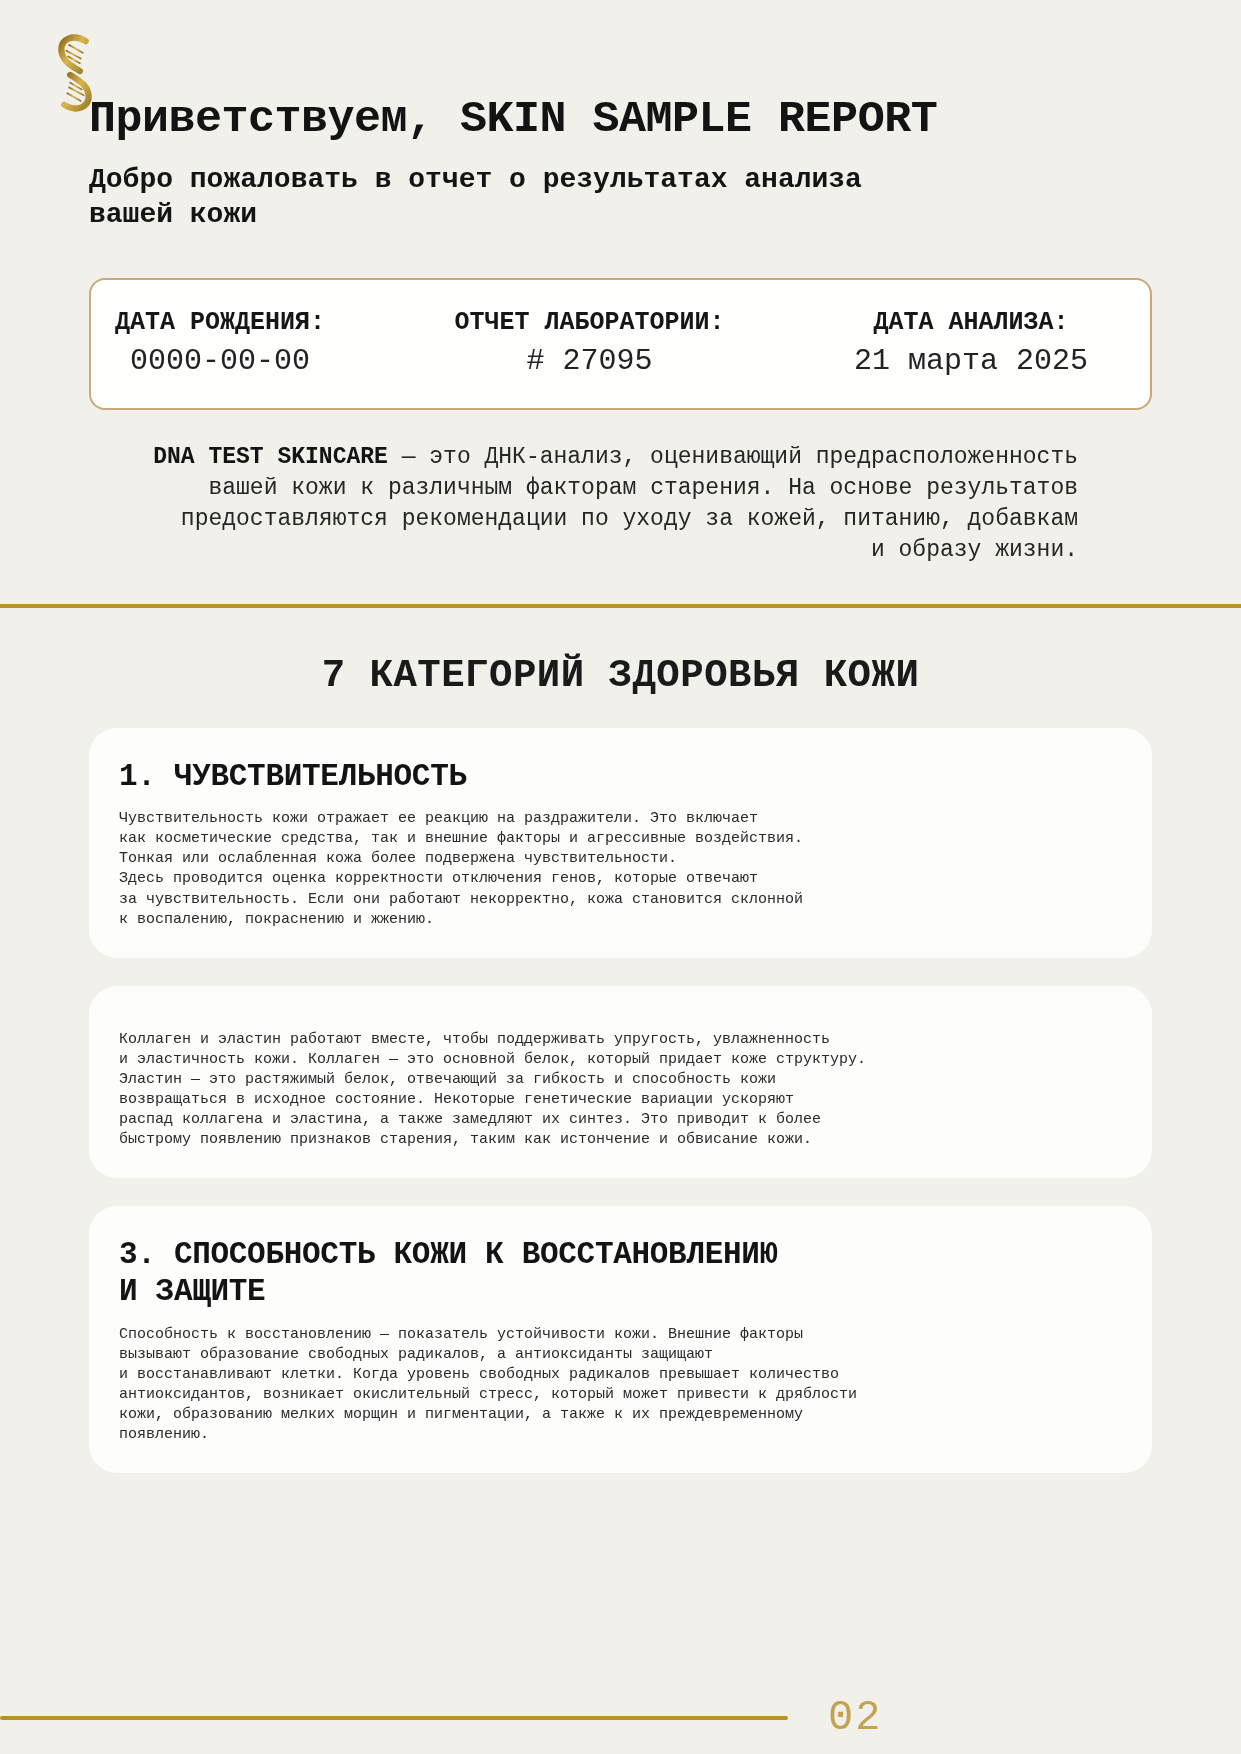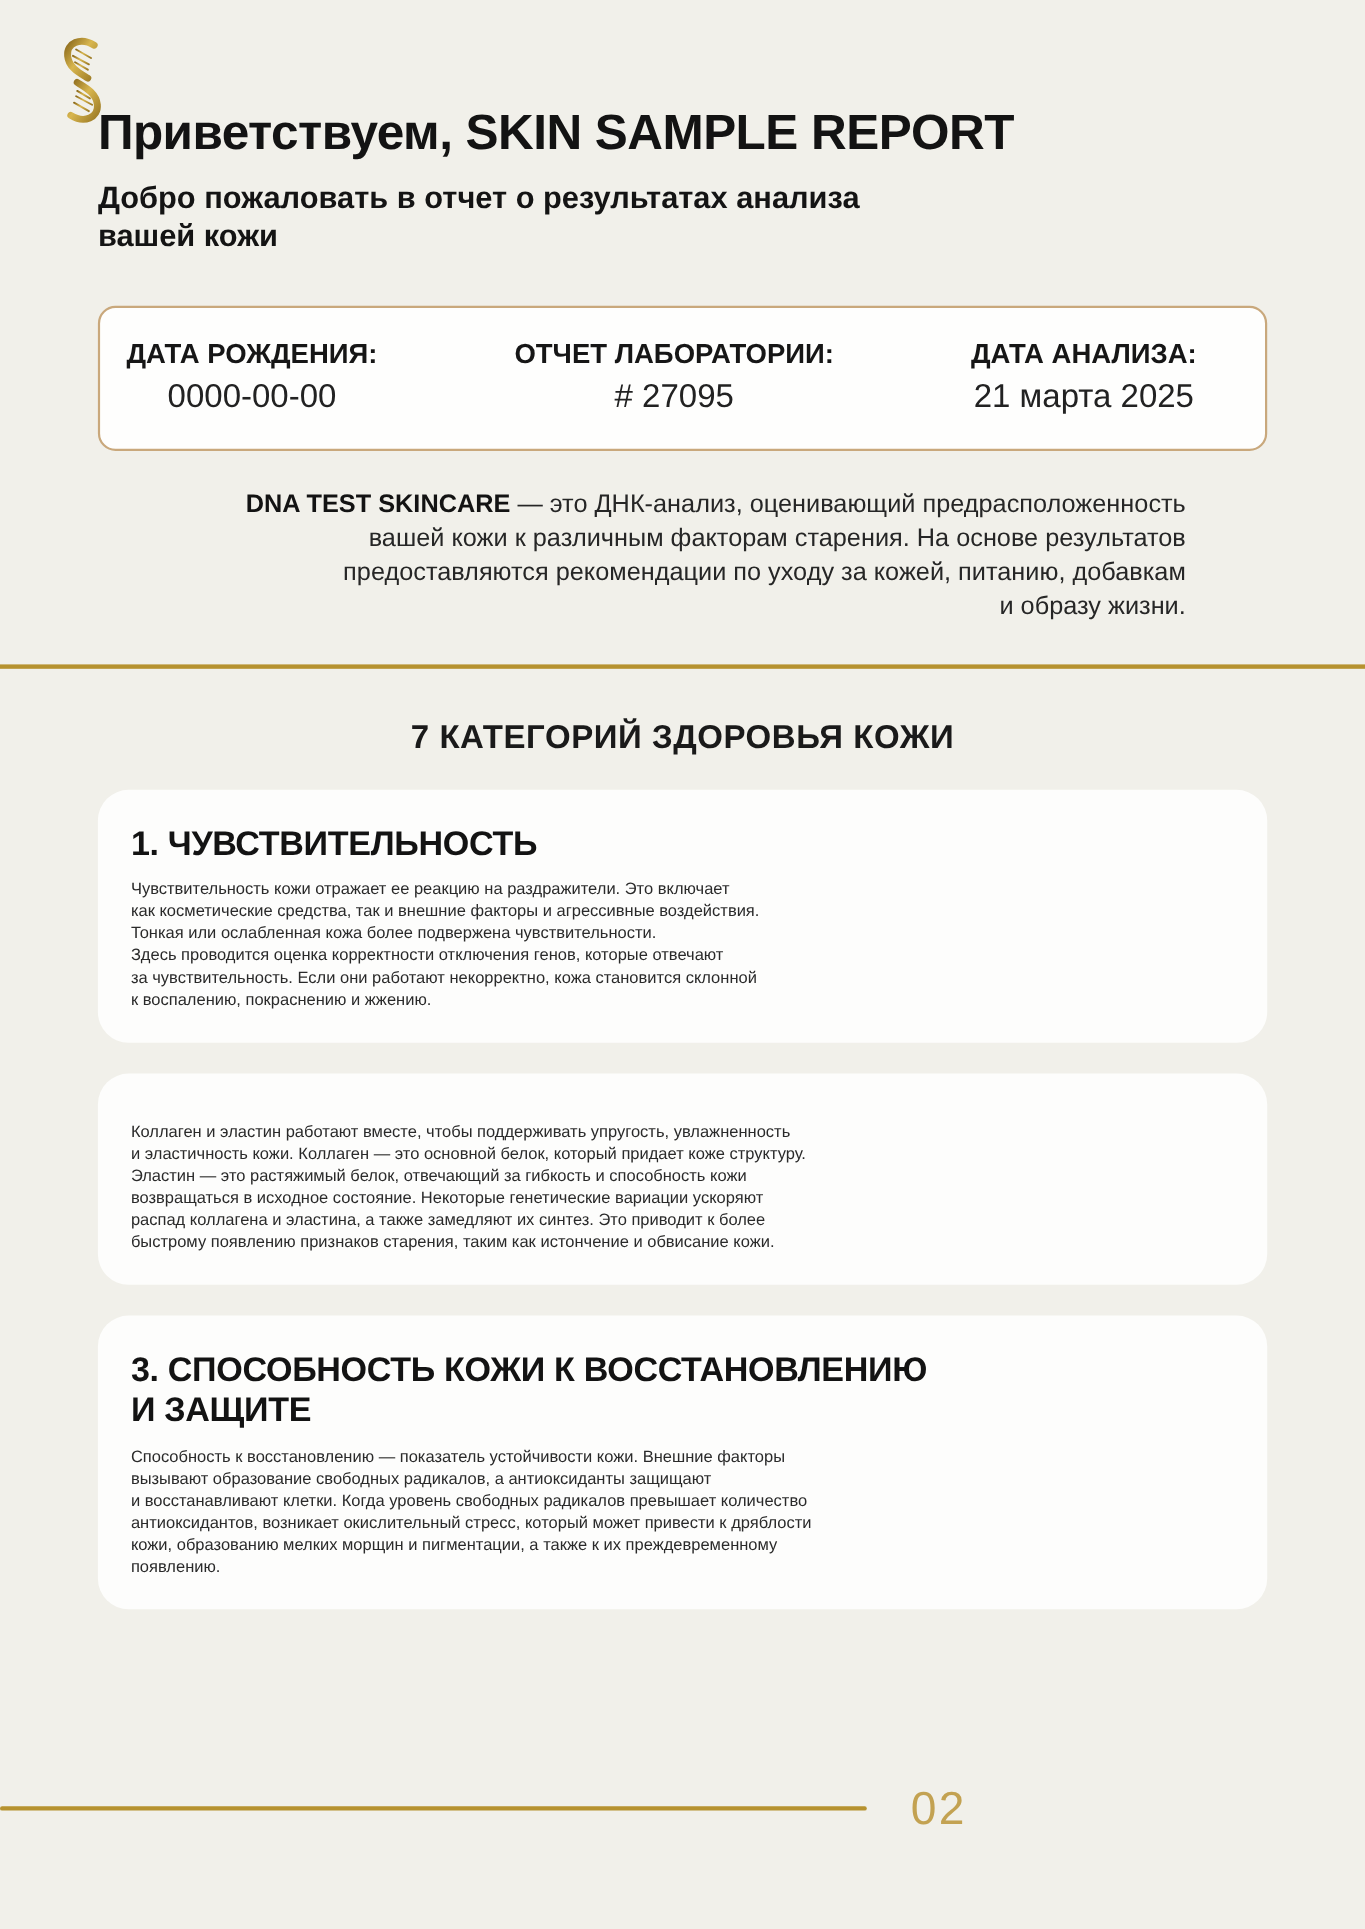--- a/index.html
+++ b/index.html
@@ -2,21 +2,21 @@
 <html><head>
 <meta charset="utf-8">
 <style>
   * { margin: 0; padding: 0; box-sizing: border-box; }
   html, body { background: #e8e7e1; }
   .page {
     width: 1241px; height: 1754px;
     background: #f1f0ea;
     position: relative;
     overflow: hidden;
-    font-family: Liberation Sans, sans-serif;
+    font-family: Liberation Mono, monospace;
     color: #1c1c1c;
   }
   .logo {
     position: absolute;
     left: 46px; top: 32px;
     width: 58px; height: 82px;
   }
   .content { padding: 94px 89px 0 89px; }
   .h1 {
     font-size: 45px;
@@ -58,21 +58,21 @@
   .intro strong { font-weight: 800; color: #131313; }
   .divider {
     margin-top: 38px;
     height: 4px;
     width: 100%;
     background: #b6922f;
   }
   .section-heading {
     margin-top: 46px;
     text-align: center;
-    font-size: 30px;
+    font-size: 39px;
     font-weight: 700;
     letter-spacing: 0.5px;
     color: #1a1a1a;
   }
   .card {
     margin-top: 30px;
     background: #fdfdfc;
     border-radius: 28px;
     padding: 30px 30px 28px 30px;
   }
@@ -87,21 +87,21 @@
   }
   .card-body {
     margin-top: 14px;
     font-size: 15px;
     line-height: 1.34;
     color: #2a2a2a;
     white-space: pre-line;
   }
   .footer {
     position: absolute;
-    left: 0; top: 1620px;
+    left: 0; top: 1694px;
     width: 100%;
     display: flex;
     align-items: center;
     text-align: center;
   }
   .footer-line {
     width: 788px;
     height: 4px;
     background: #b6922f;
     border-radius: 2px;

